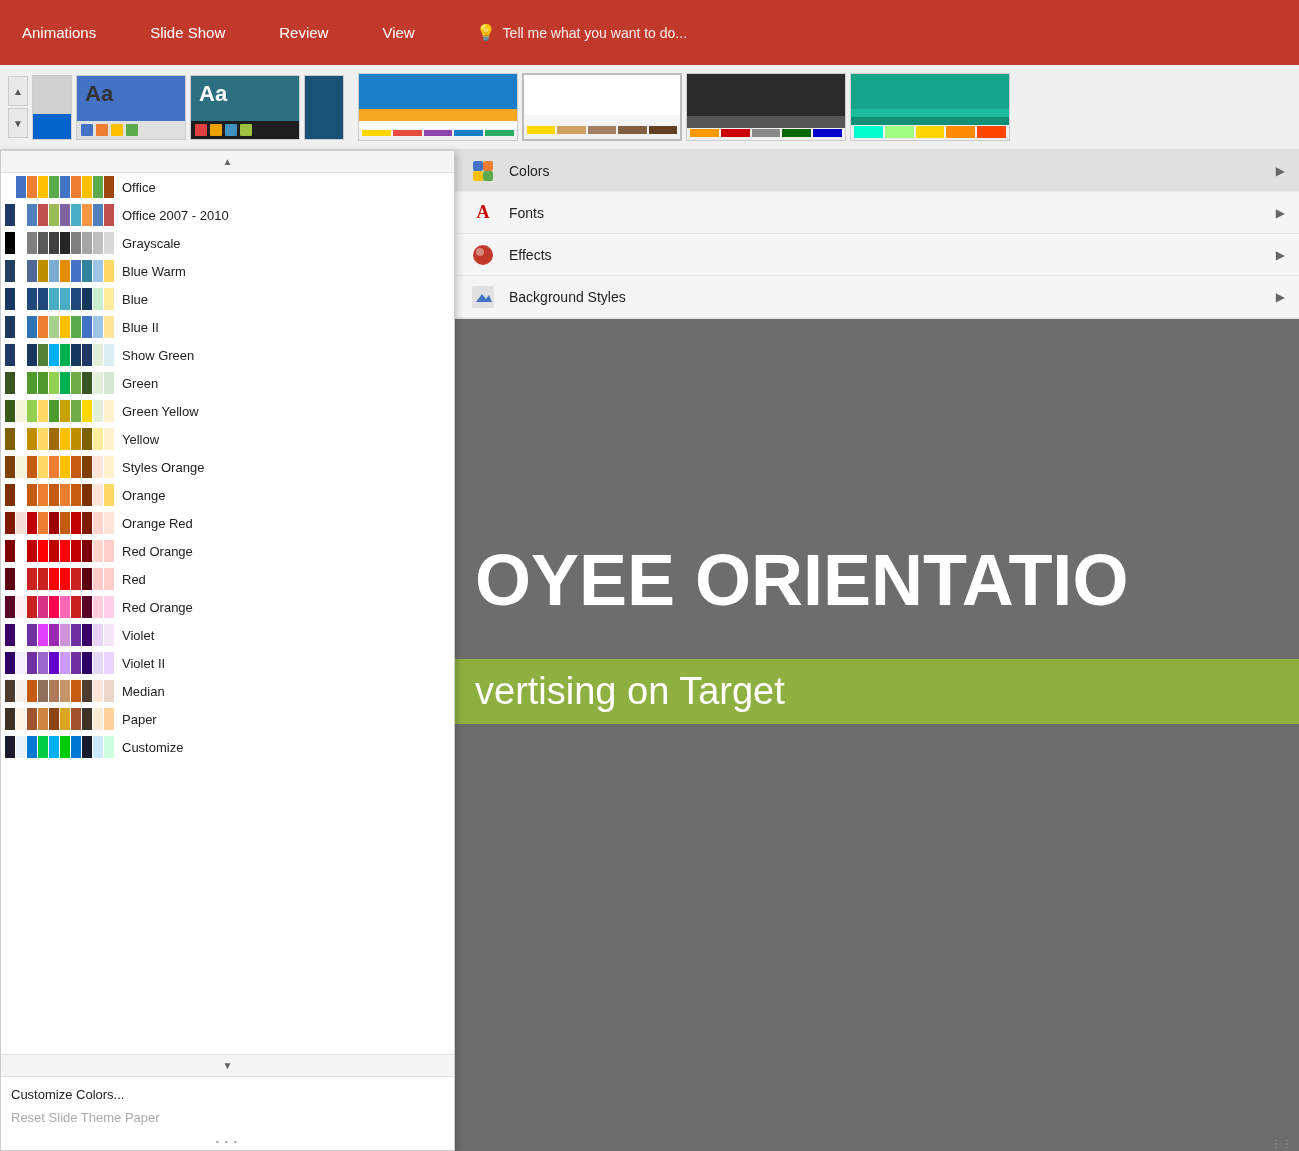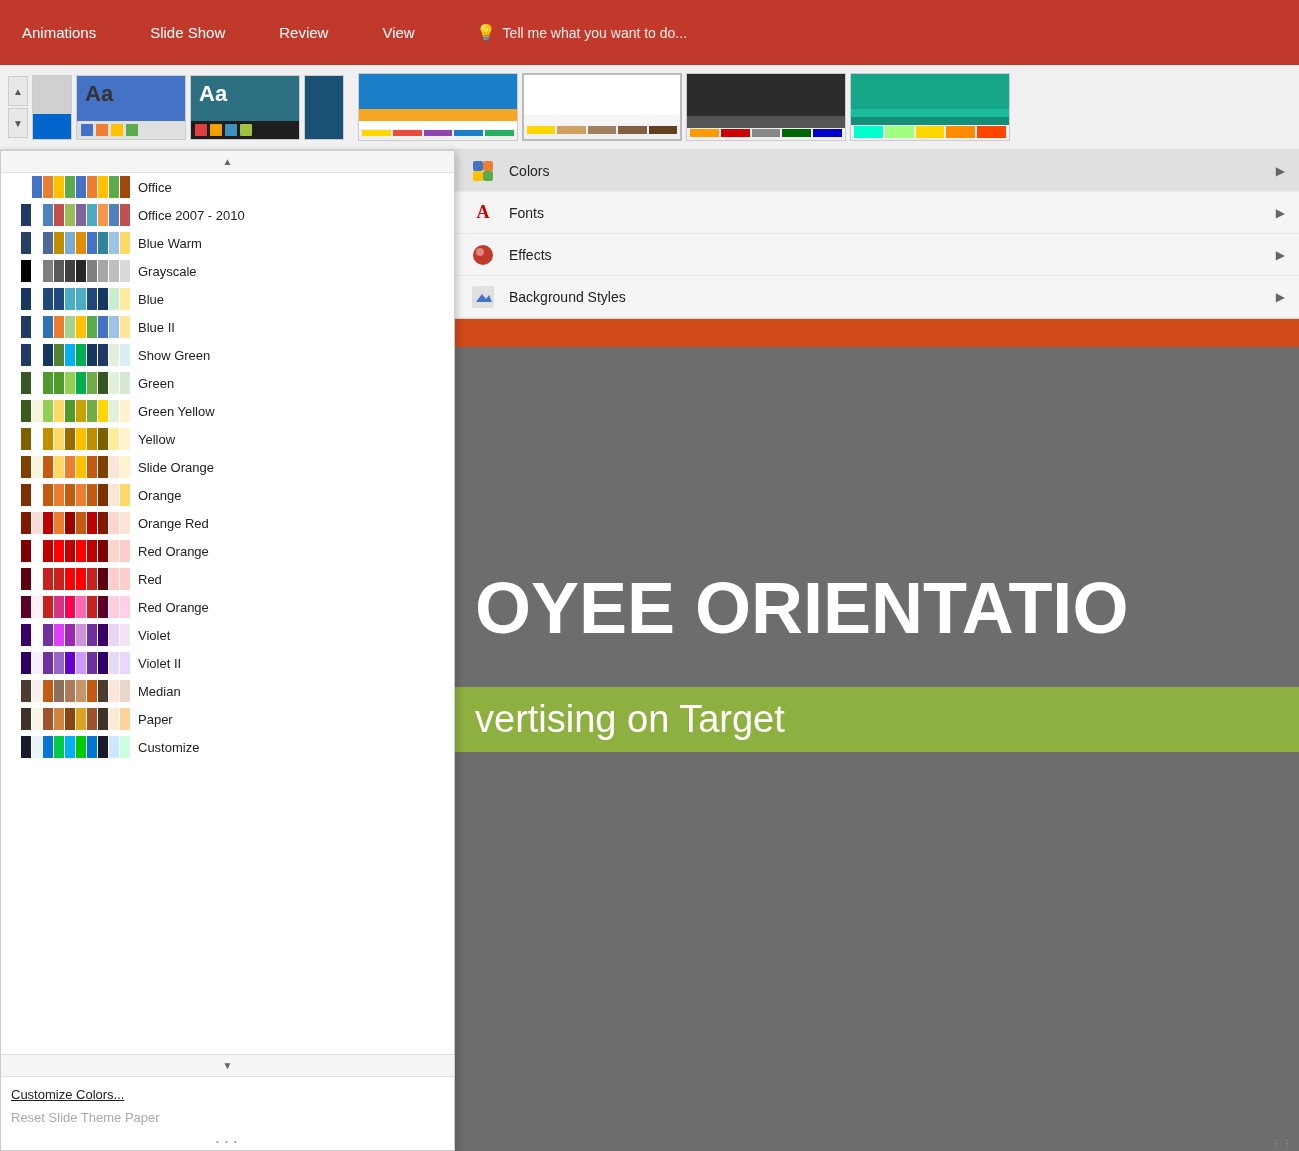--- a/index.html
+++ b/index.html
@@ -104,21 +104,21 @@
       color: #666;
     }
     .color-list {
       flex: 1;
       overflow: hidden;
     }
     .color-item {
       display: flex;
       align-items: center;
       height: 28px;
-      padding: 0 20px;
+      padding: 0 4px;
       cursor: pointer;
       gap: 8px;
     }
     .color-item.selected { background: #d0d0d0; }
     .color-swatches {
       display: flex;
       gap: 1px;
       flex-shrink: 0;
     }
     .swatch {
@@ -144,41 +144,39 @@
     }
     .divider-bottom {
       padding: 6px 10px 4px;
       border-top: 1px solid #e0e0e0;
     }
     .customize-link {
       font-size: 13px;
       color: #222;
       cursor: pointer;
       padding: 4px 0;
-      text-decoration: underline;
     }
     .reset-link {
       font-size: 13px;
       color: #aaa;
       padding: 4px 0;
     }
     .dots-row {
       text-align: center;
       padding: 4px 0;
       font-size: 8px;
       color: #999;
       letter-spacing: 2px;
     }
 
     
     .right-panel {
       flex: 1;
       display: flex;
       flex-direction: column;
-      gap: 28px;
     }
     .theme-menu {
       background: #f5f5f5;
       border-bottom: 1px solid #ddd;
     }
     .theme-menu-row {
       display: flex;
       align-items: center;
       height: 42px;
       padding: 0 14px;
@@ -385,47 +383,47 @@
             <div class="swatch" style="background: rgb(128, 100, 162);"></div>
             <div class="swatch" style="background: rgb(75, 172, 198);"></div>
             <div class="swatch" style="background: rgb(247, 150, 70);"></div>
             <div class="swatch" style="background: rgb(79, 129, 189);"></div>
             <div class="swatch" style="background: rgb(192, 80, 77);"></div>
           </div>
           <span class="color-name">Office 2007 - 2010</span>
         </div>
         <div class="color-item">
           <div class="color-swatches">
+            <div class="swatch" style="background: rgb(0, 0, 0);"></div>
+            <div class="swatch" style="background: rgb(255, 255, 255);"></div>
+            <div class="swatch" style="background: rgb(127, 127, 127);"></div>
+            <div class="swatch" style="background: rgb(89, 89, 89);"></div>
+            <div class="swatch" style="background: rgb(64, 64, 64);"></div>
+            <div class="swatch" style="background: rgb(38, 38, 38);"></div>
+            <div class="swatch" style="background: rgb(128, 128, 128);"></div>
+            <div class="swatch" style="background: rgb(166, 166, 166);"></div>
+            <div class="swatch" style="background: rgb(191, 191, 191);"></div>
+            <div class="swatch" style="background: rgb(217, 217, 217);"></div>
+          </div>
+          <span class="color-name">Grayscale</span>
+        </div>
+        <div class="color-item">
+          <div class="color-swatches">
             <div class="swatch" style="background: rgb(36, 63, 96);"></div>
             <div class="swatch" style="background: rgb(255, 255, 255);"></div>
             <div class="swatch" style="background: rgb(79, 105, 151);"></div>
             <div class="swatch" style="background: rgb(191, 143, 0);"></div>
             <div class="swatch" style="background: rgb(123, 171, 207);"></div>
             <div class="swatch" style="background: rgb(228, 141, 0);"></div>
             <div class="swatch" style="background: rgb(68, 114, 196);"></div>
             <div class="swatch" style="background: rgb(49, 132, 155);"></div>
             <div class="swatch" style="background: rgb(157, 195, 230);"></div>
             <div class="swatch" style="background: rgb(255, 217, 102);"></div>
           </div>
           <span class="color-name">Blue Warm</span>
-        </div>
-        <div class="color-item">
-          <div class="color-swatches">
-            <div class="swatch" style="background: rgb(0, 0, 0);"></div>
-            <div class="swatch" style="background: rgb(255, 255, 255);"></div>
-            <div class="swatch" style="background: rgb(127, 127, 127);"></div>
-            <div class="swatch" style="background: rgb(89, 89, 89);"></div>
-            <div class="swatch" style="background: rgb(64, 64, 64);"></div>
-            <div class="swatch" style="background: rgb(38, 38, 38);"></div>
-            <div class="swatch" style="background: rgb(128, 128, 128);"></div>
-            <div class="swatch" style="background: rgb(166, 166, 166);"></div>
-            <div class="swatch" style="background: rgb(191, 191, 191);"></div>
-            <div class="swatch" style="background: rgb(217, 217, 217);"></div>
-          </div>
-          <span class="color-name">Grayscale</span>
         </div>
         <div class="color-item">
           <div class="color-swatches">
             <div class="swatch" style="background: rgb(23, 55, 94);"></div>
             <div class="swatch" style="background: rgb(255, 255, 255);"></div>
             <div class="swatch" style="background: rgb(31, 73, 125);"></div>
             <div class="swatch" style="background: rgb(31, 73, 125);"></div>
             <div class="swatch" style="background: rgb(75, 172, 198);"></div>
             <div class="swatch" style="background: rgb(75, 172, 198);"></div>
             <div class="swatch" style="background: rgb(31, 73, 125);"></div>
@@ -516,21 +514,21 @@
             <div class="swatch" style="background: rgb(245, 245, 220);"></div>
             <div class="swatch" style="background: rgb(197, 90, 17);"></div>
             <div class="swatch" style="background: rgb(255, 217, 102);"></div>
             <div class="swatch" style="background: rgb(237, 125, 49);"></div>
             <div class="swatch" style="background: rgb(255, 192, 0);"></div>
             <div class="swatch" style="background: rgb(197, 90, 17);"></div>
             <div class="swatch" style="background: rgb(127, 63, 0);"></div>
             <div class="swatch" style="background: rgb(252, 228, 214);"></div>
             <div class="swatch" style="background: rgb(255, 242, 204);"></div>
           </div>
-          <span class="color-name">Slide Orange</span>
+          <span class="color-name">Styles Orange</span>
         </div>
         <div class="color-item">
           <div class="color-swatches">
             <div class="swatch" style="background: rgb(127, 48, 0);"></div>
             <div class="swatch" style="background: rgb(255, 255, 255);"></div>
             <div class="swatch" style="background: rgb(197, 90, 17);"></div>
             <div class="swatch" style="background: rgb(237, 125, 49);"></div>
             <div class="swatch" style="background: rgb(197, 90, 17);"></div>
             <div class="swatch" style="background: rgb(237, 125, 49);"></div>
             <div class="swatch" style="background: rgb(197, 90, 17);"></div>

